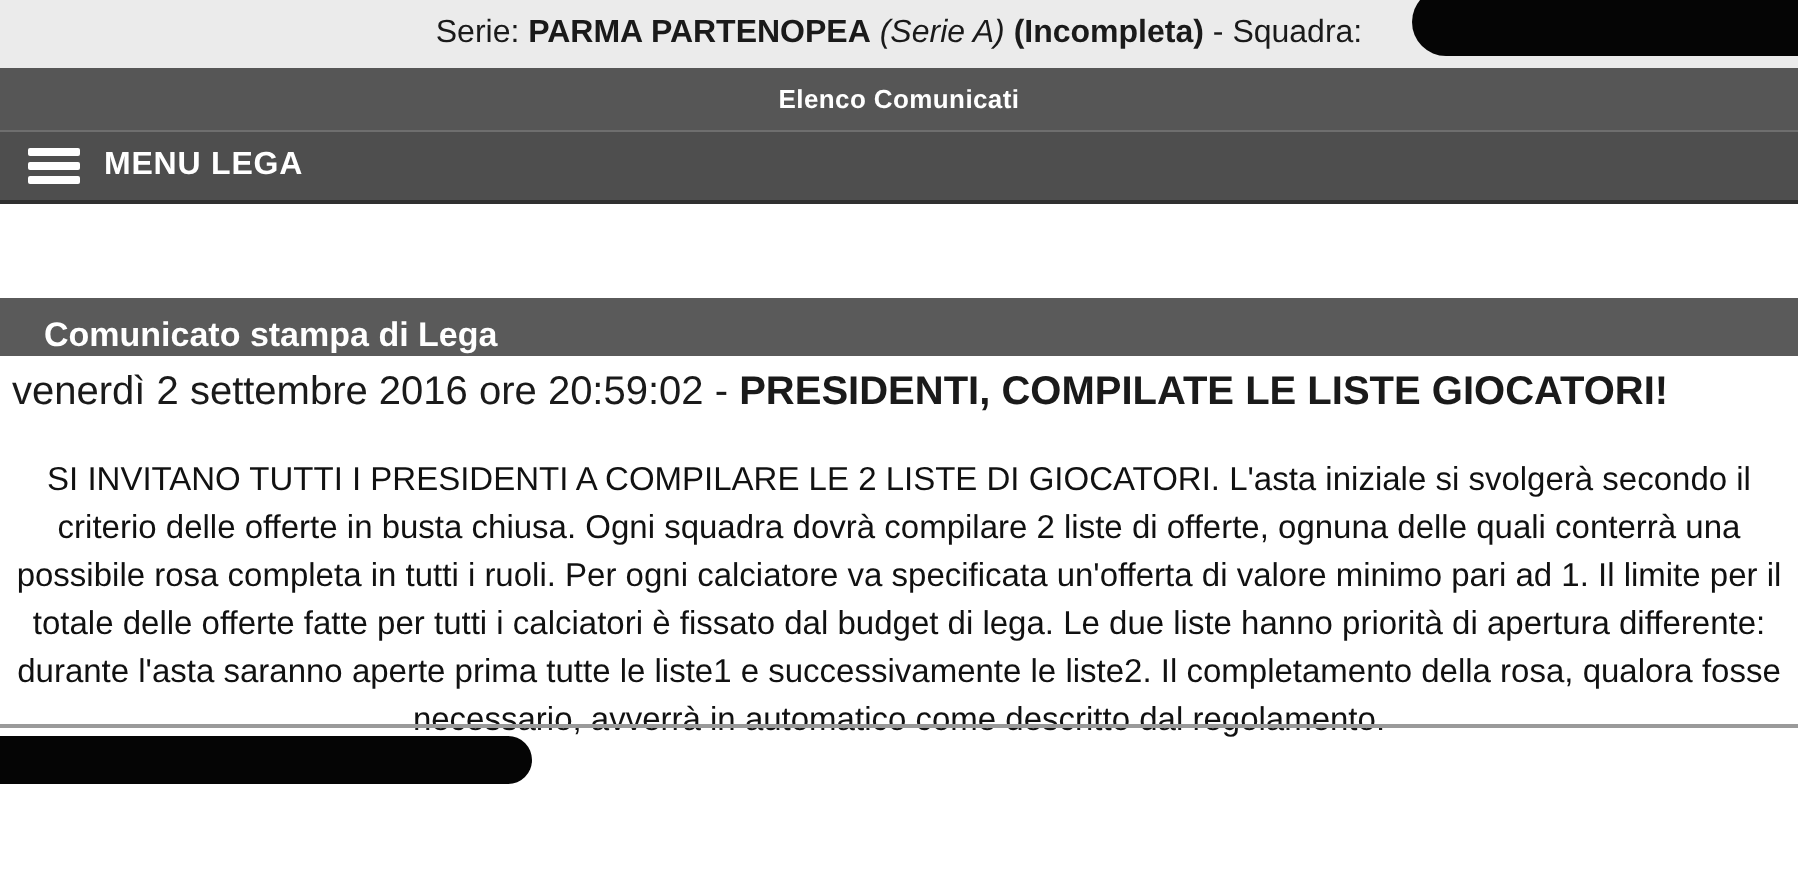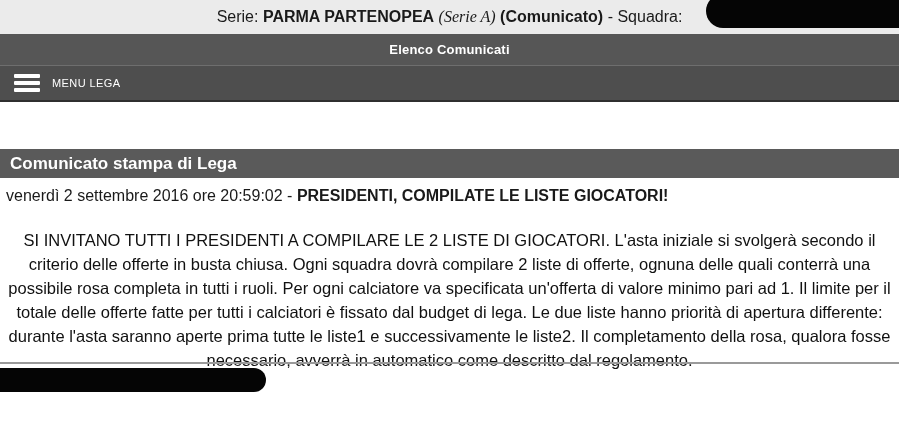--- a/index.html
+++ b/index.html
@@ -27,21 +27,21 @@
     display: flex;
     align-items: center;
     justify-content: center;
     font-size: 16px;
     color: #1a1a1a;
     position: relative;
     overflow: hidden;
   }
   .league-bar .txt { white-space: nowrap; }
   .league-bar b { font-weight: bold; }
-  .league-bar i { font-style: italic; font-family: Liberation Serif, serif; }
+  .league-bar i { font-style: italic; }
 
   
   .redact {
     position: absolute;
     background: #050505;
     border-radius: 14px;
   }
   .redact.r1 {
     left: 706px;
     top: -6px;
@@ -90,46 +90,46 @@
     margin-right: 12px;
     cursor: pointer;
   }
   .hamburger span {
     display: block;
     height: 4px;
     background: #ffffff;
     border-radius: 1px;
   }
   .menu-label {
-    font-size: 11px;
-    font-weight: normal;
+    font-size: 16px;
+    font-weight: bold;
     letter-spacing: 0.4px;
   }
 
   
   .gap { height: 47px; background: #ffffff; }
 
   .section-bar {
     height: 29px;
     background: #5a5a5a;
     color: #ffffff;
     display: flex;
-    align-items: center;
-    padding-left: 10px;
+    align-items: flex-end;
+    padding-left: 22px;
     font-size: 17px;
     font-weight: bold;
   }
 
   .content {
     padding: 0 6px;
     position: relative;
   }
 
   .meta-line {
-    font-size: 16px;
+    font-size: 20px;
     margin-top: 8px;
     line-height: 20px;
     color: #1a1a1a;
     white-space: nowrap;
   }
   .meta-line .headline {
     font-weight: bold;
   }
 
   .body-text {
@@ -151,21 +151,21 @@
 </head>
 <body>
 
 <div class="page">
 
   <div class="league-bar">
     <div class="txt">
       <span>Serie:</span>
       <b>PARMA PARTENOPEA</b>
       <i>(Serie A)</i>
-      <b>(Comunicato)</b>
+      <b>(Incompleta)</b>
       <span>-</span>
       <span>Squadra:</span>
     </div>
     <div class="redact r1"></div>
   </div>
 
   <div class="title-bar">
     <span>Elenco Comunicati</span>
   </div>
 

